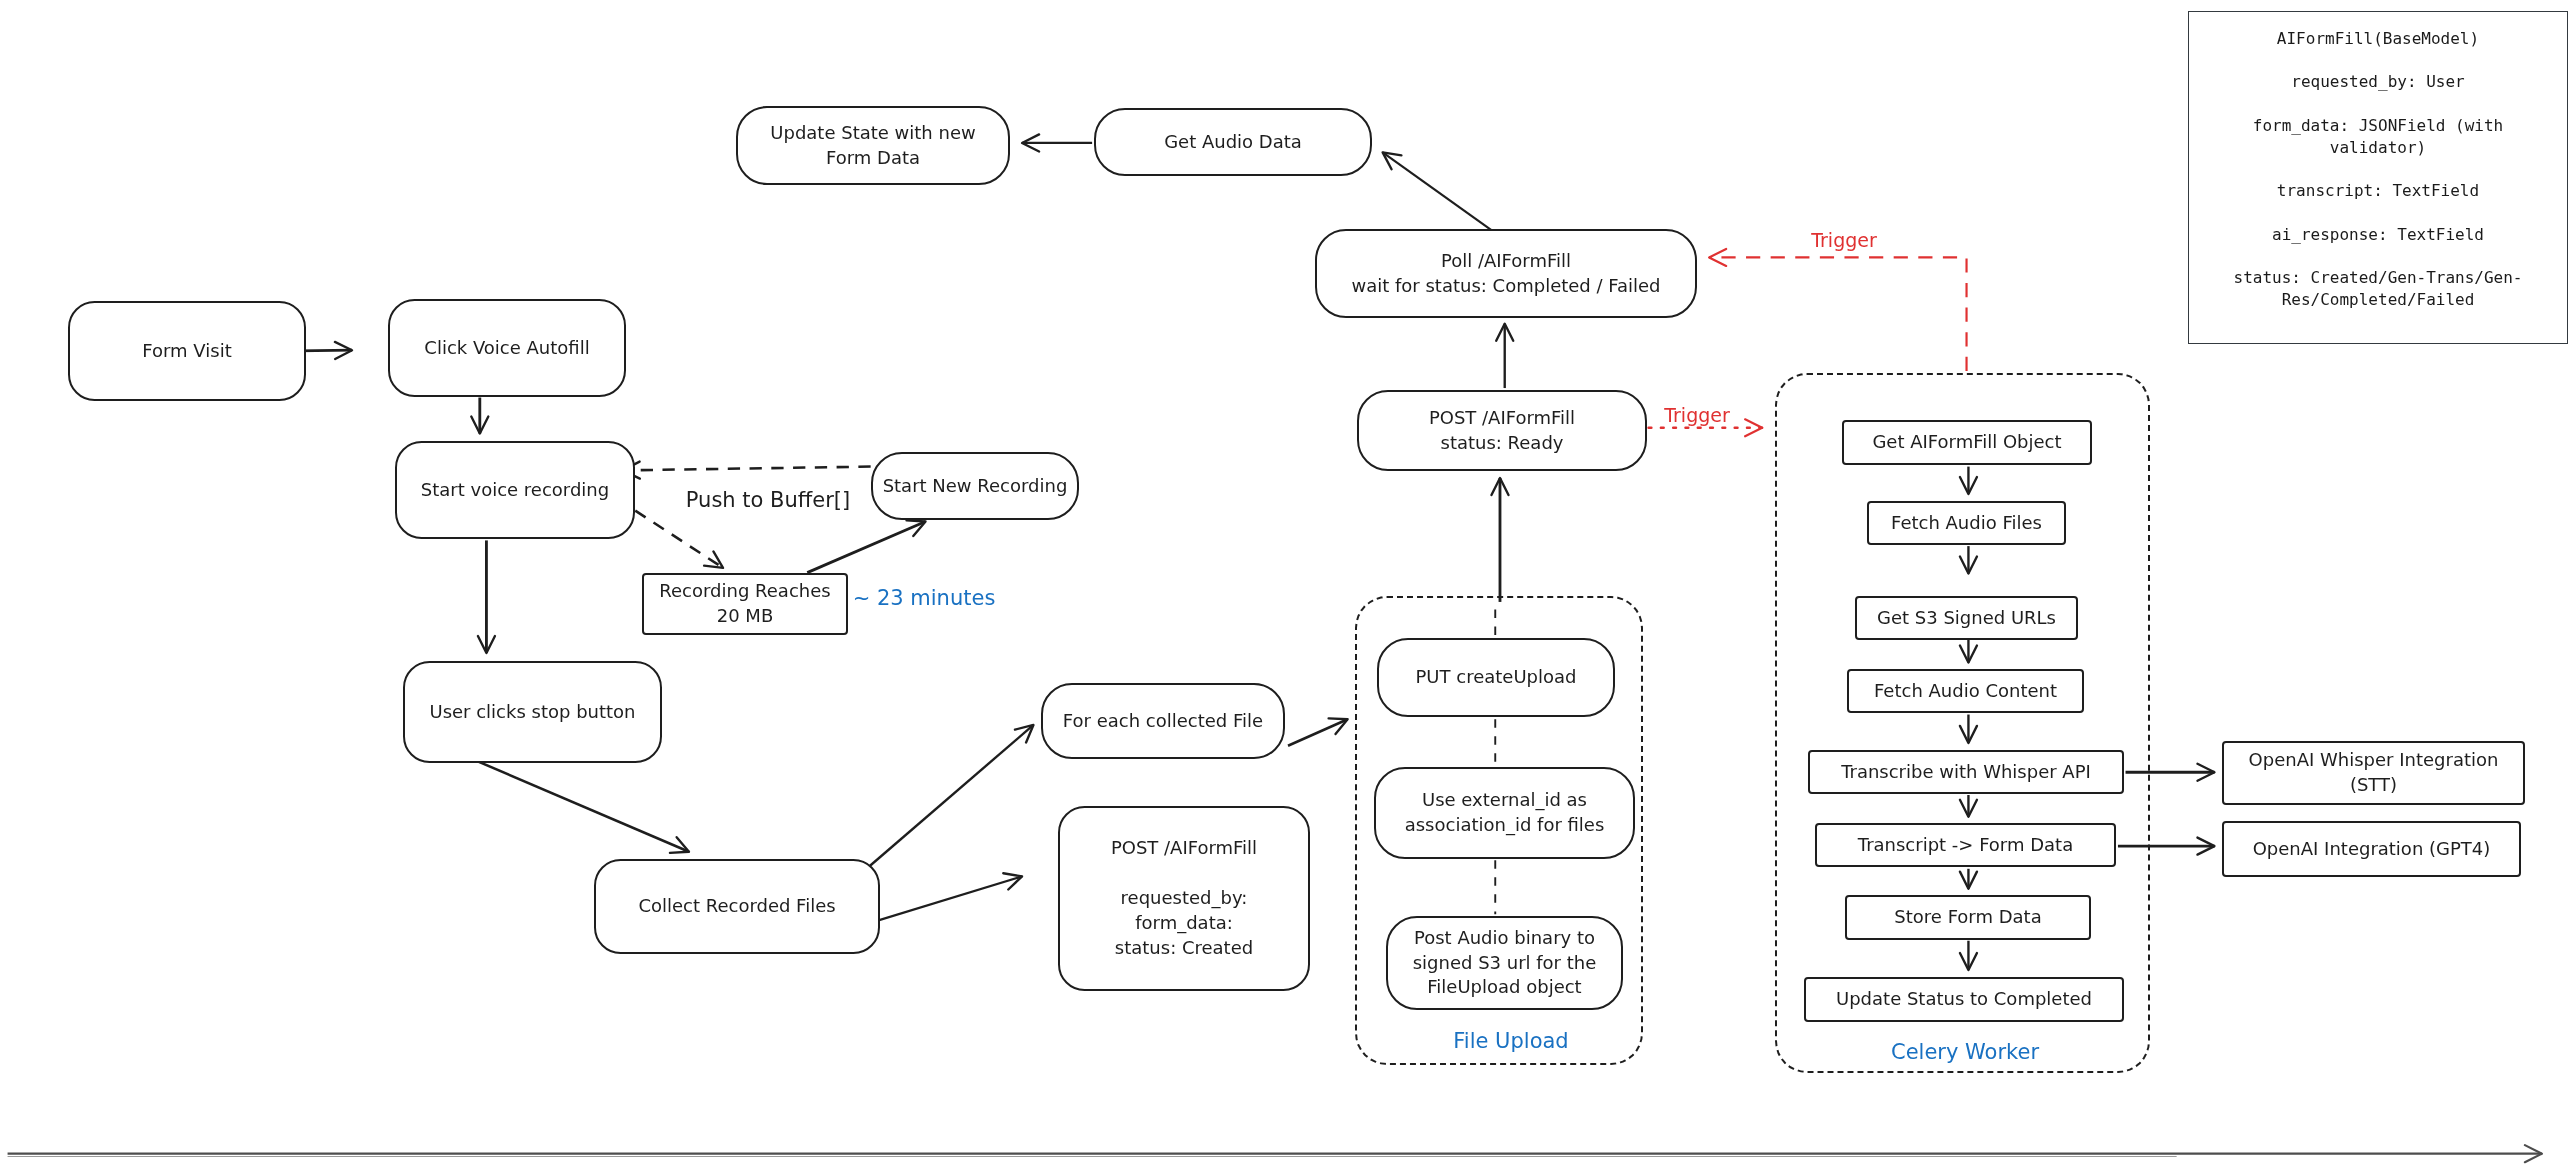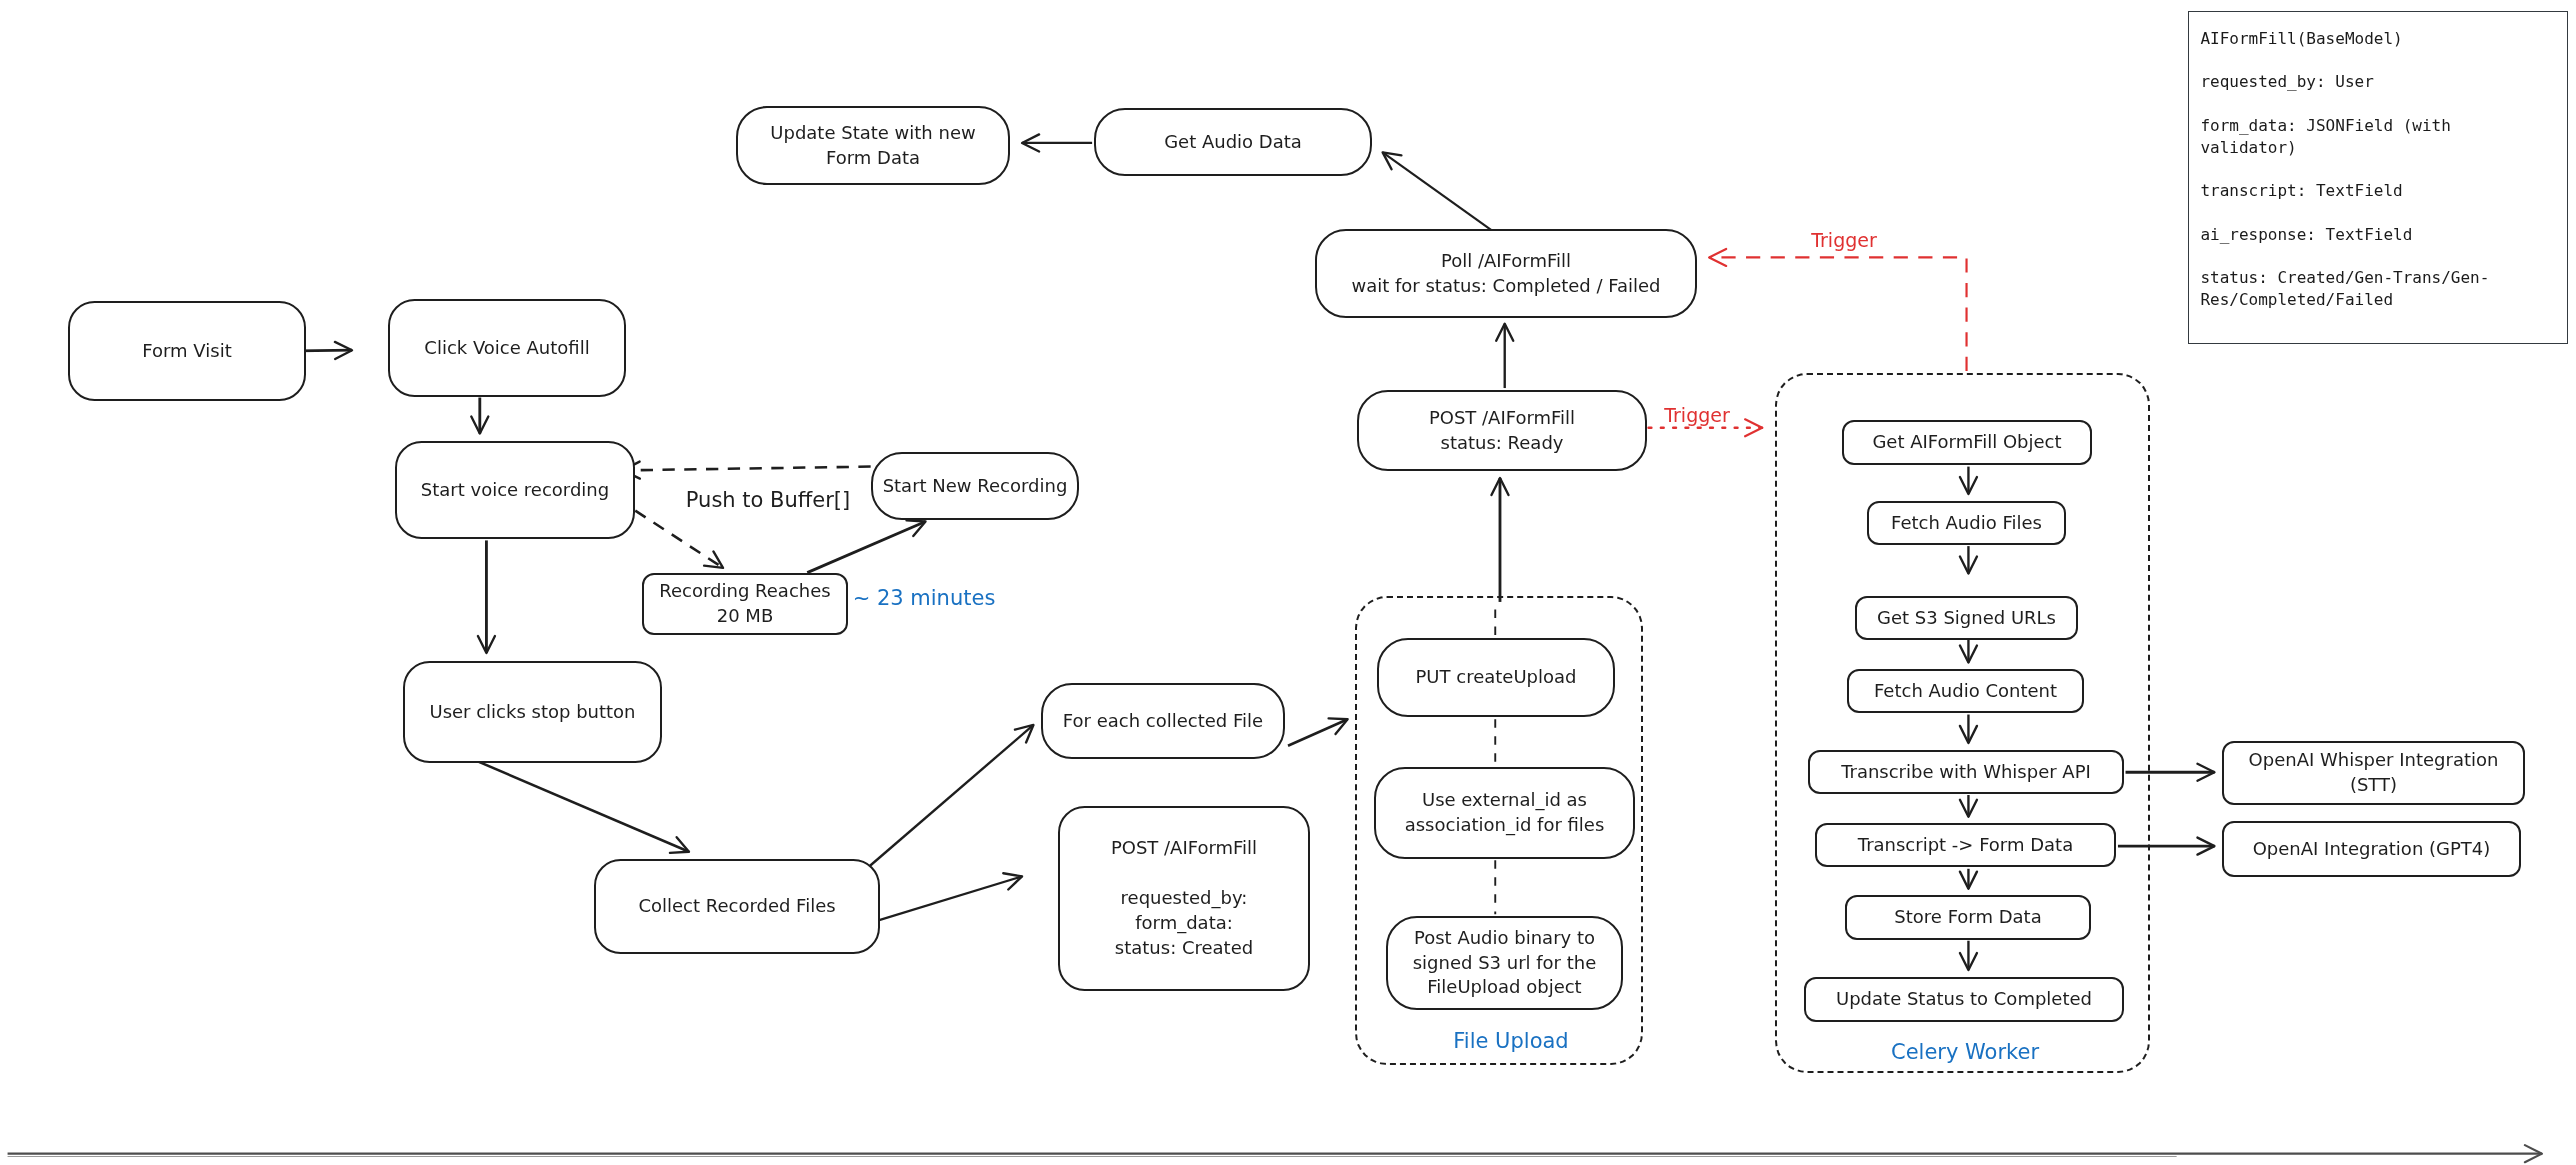--- a/index.html
+++ b/index.html
@@ -20,21 +20,21 @@
     border-radius:31px;
     display:flex;align-items:center;justify-content:center;
     text-align:center;
     white-space:pre-line;
     font-size:18px;
     line-height:1.38;
     padding:1.9px 5.7px;
     z-index:2;
   }
   .node.big{border-radius:26.5px;margin-left:28px;}
-  .node.r12{border-radius:12px;}
+  .node.r12{border-radius:4px;}
   .container-box{
     position:absolute;
     box-sizing:border-box;
     border:2.4px dashed #1e1e1e;
     border-radius:32px;
     background:transparent;
     z-index:1;
   }
   .edge-label{
     position:absolute;
@@ -46,20 +46,21 @@
   .edge-label.red{color:#e03131;font-size:19px;}
   .edge-label.blue{color:#1971c2;}
   .model-box{
     position:absolute;
     box-sizing:border-box;
     border:1.9px solid #343a40;
     background:#ffffff;
     font-family:"DejaVu Sans Mono", monospace;
     font-size:16px;
     color:#1b1b1b;
+    text-align:center;
     padding:17px 11.4px 5.7px;
     z-index:2;
   }
   .model-title{margin:0 0 23px;white-space:pre-line;}
   .model-field{margin:16px 0 22px;white-space:pre-line;line-height:1.35;}
 </style>
 </head>
 <body>
 
 <div id="canvas">

